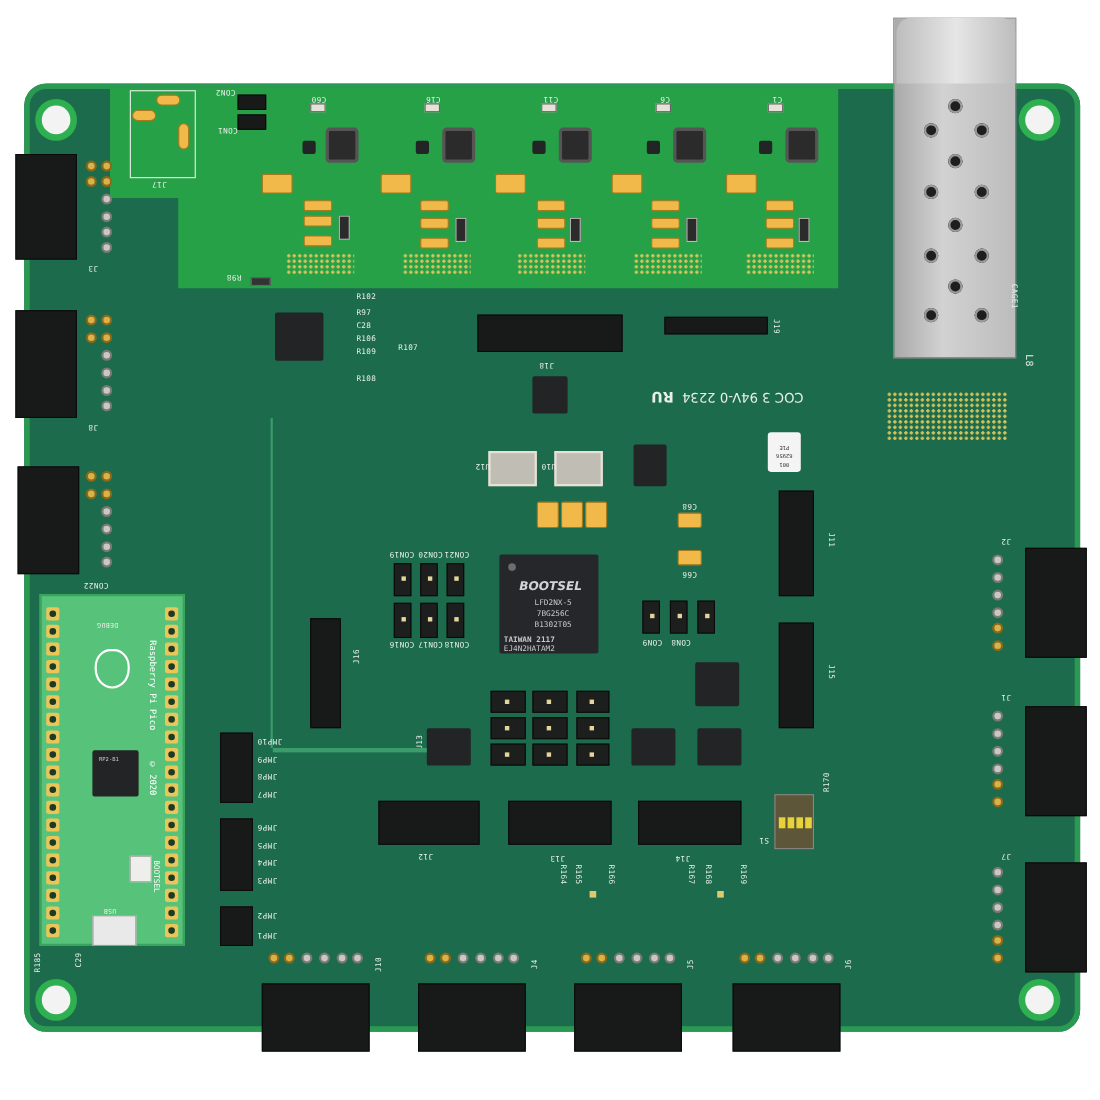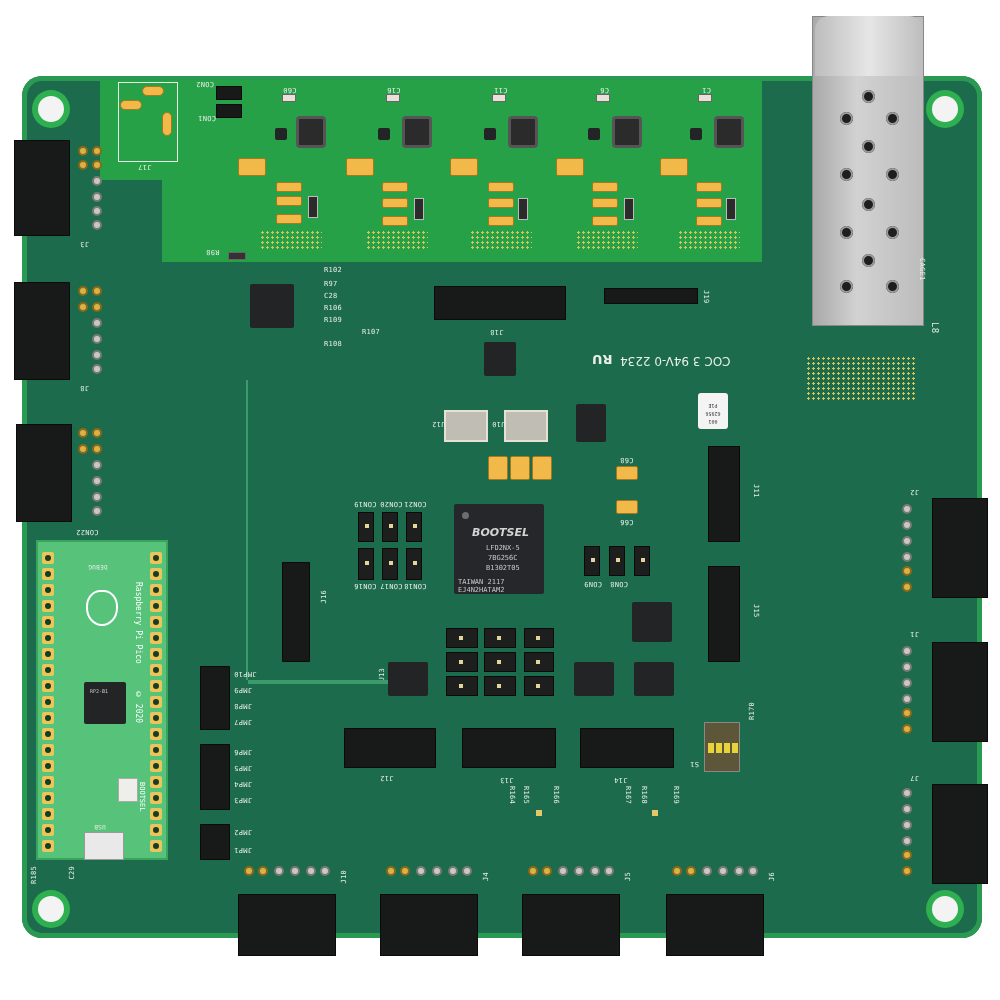--- a/index.html
+++ b/index.html
@@ -153,21 +153,21 @@
 </div>
 
 <div class="ic" style="left:250px; top:284px; width:44px; height:44px;"></div>
 <div class="smd" style="left:228px; top:252px; width:18px; height:8px; background:#333;"></div>
 <div class="silk silk-rot abs" style="left:206px; top:248px;">R98</div>
 <div class="silk abs" style="left:324px; top:266px;">R102</div>
 <div class="silk abs" style="left:324px; top:280px;">R97</div>
 <div class="silk abs" style="left:324px; top:292px;">C28</div>
 <div class="silk abs" style="left:324px; top:304px;">R106</div>
 <div class="silk abs" style="left:324px; top:316px;">R109</div>
-<div class="silk abs" style="left:324px; top:328px;padding-left:38px;">R107</div>
+<div class="silk abs" style="left:324px; top:312px;padding-left:38px;">R107</div>
 <div class="silk abs" style="left:324px; top:340px;">R108</div>
 
 <div class="header-blk" style="left:434px; top:286px; width:132px; height:34px;"></div>
 <div class="silk silk-rot abs" style="left:490px; top:328px;">J18</div>
 
 <div class="header-blk" style="left:604px; top:288px; width:94px; height:16px;"></div>
 <div class="silk abs silk-vert" style="left:702px; top:290px;">J19</div>
 
 <div class="ic" style="left:484px; top:342px; width:32px; height:34px;"></div>
 
@@ -179,21 +179,21 @@
 <div class="tant" style="left:488px; top:456px; width:20px; height:24px;"></div>
 <div class="tant" style="left:510px; top:456px; width:20px; height:24px;"></div>
 <div class="tant" style="left:532px; top:456px; width:20px; height:24px;"></div>
 
 <div class="ic" style="left:454px; top:504px; width:90px; height:90px; background:#25272a;">
   <div class="abs" style="left:8px; top:8px; width:7px; height:7px; border-radius:50%; background:#6b6d70;"></div>
   <div class="abs" style="left:18px; top:22px; color:#d4d4d4; font-size:11px; font-style:italic; font-family:'DejaVu Sans', sans-serif; font-weight:bold;">BOOTSEL</div>
   <div class="ic-text" style="left:32px; top:40px;">LFD2NX-5</div>
   <div class="ic-text" style="left:34px; top:50px;">7BG256C</div>
   <div class="ic-text" style="left:32px; top:60px;">B1302T05</div>
-  <div class="ic-text" style="left:4px; top:74px;">TAIWAN 2117</div>
+  <div class="ic-text" style="left:4px; top:74px;font-weight:bold;">TAIWAN 2117</div>
   <div class="ic-text" style="left:4px; top:82px;">EJ4N2HATAM2</div>
 </div>
 
 <div class="jumper" style="left:358px; top:512px; width:16px; height:30px;"></div>
 <div class="jumper" style="left:382px; top:512px; width:16px; height:30px;"></div>
 <div class="jumper" style="left:406px; top:512px; width:16px; height:30px;"></div>
 <div class="jumper" style="left:358px; top:548px; width:16px; height:32px;"></div>
 <div class="jumper" style="left:382px; top:548px; width:16px; height:32px;"></div>
 <div class="jumper" style="left:406px; top:548px; width:16px; height:32px;"></div>
 <div class="silk silk-rot abs" style="left:354px; top:500px;">CON19</div>

